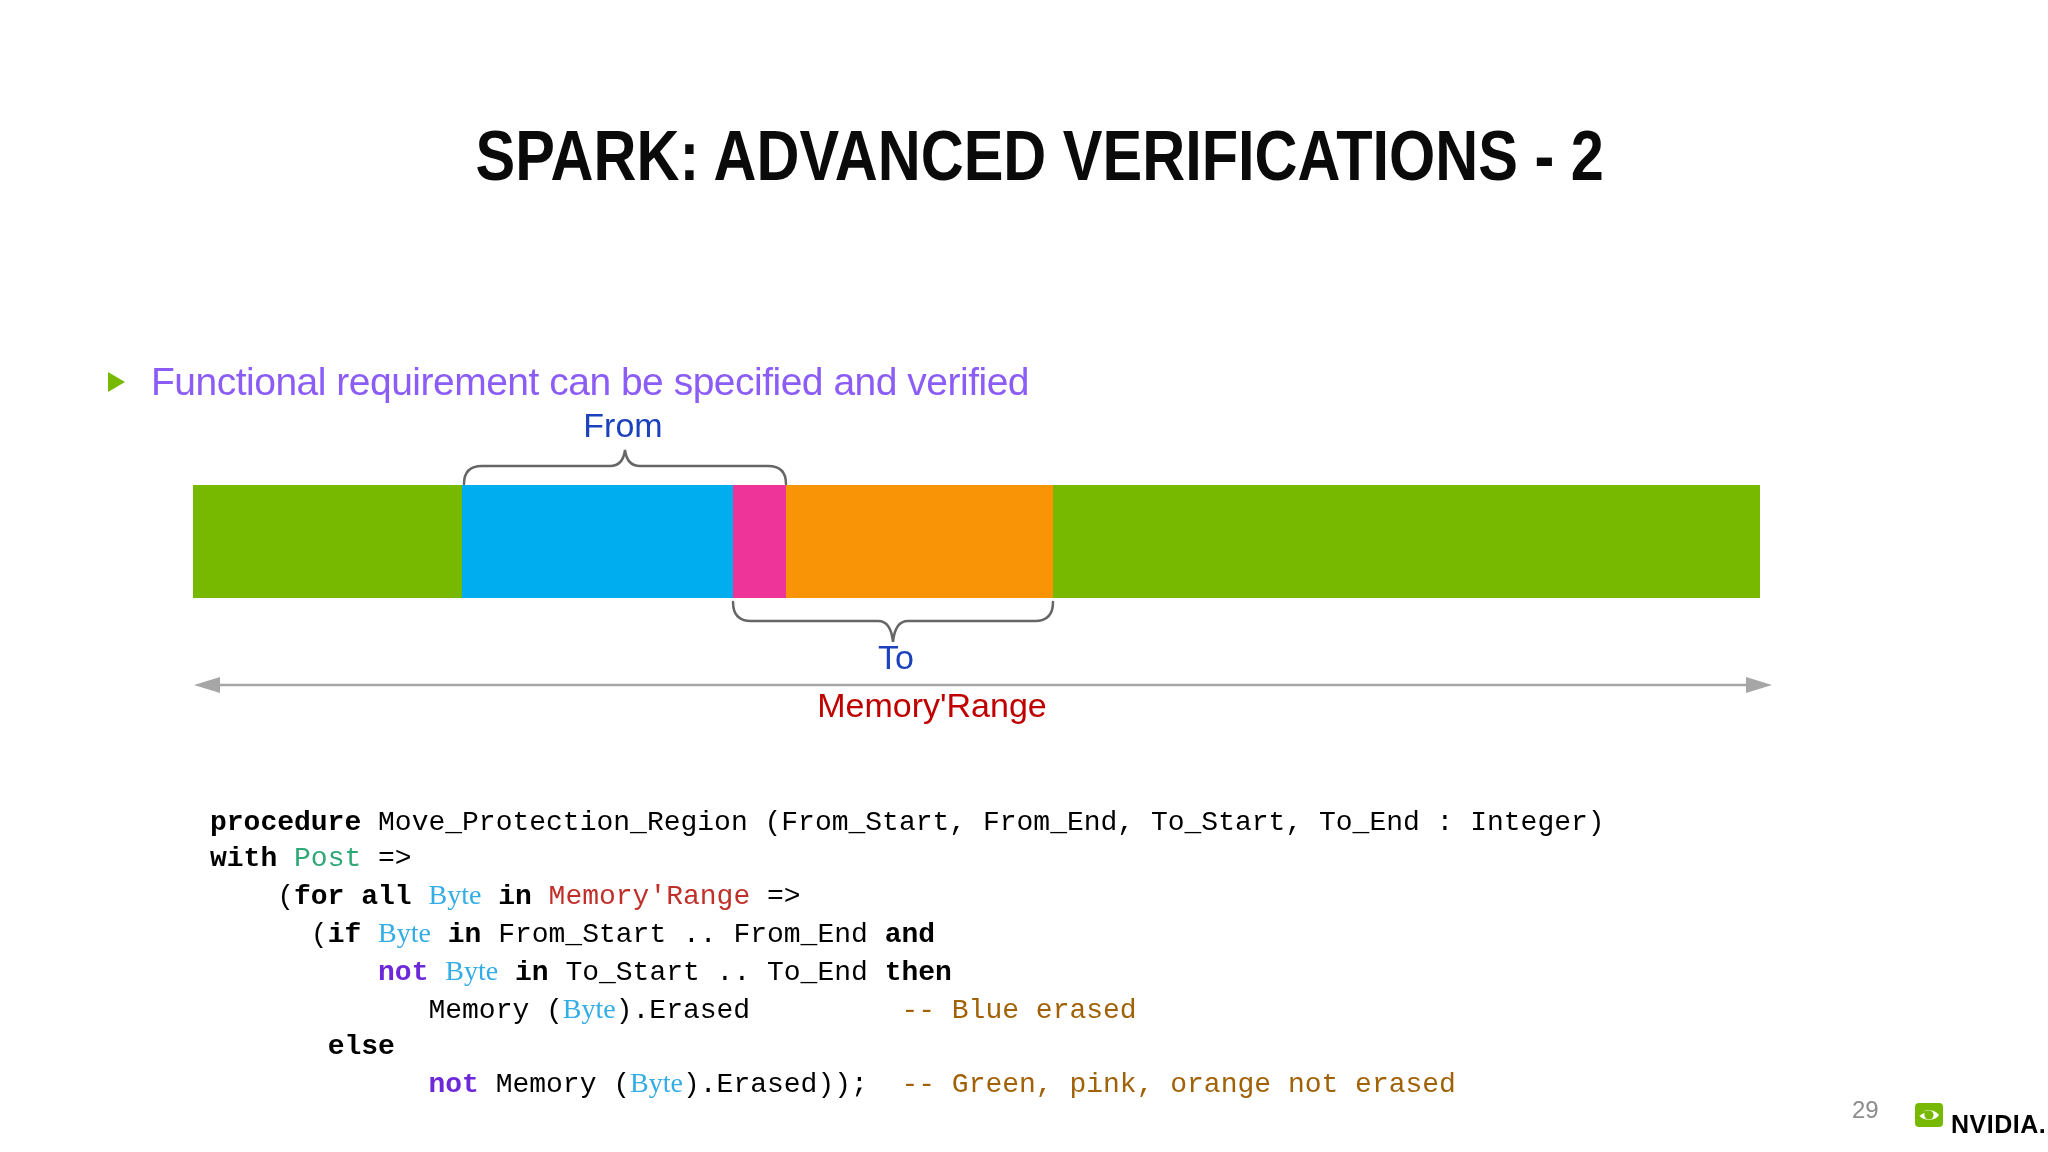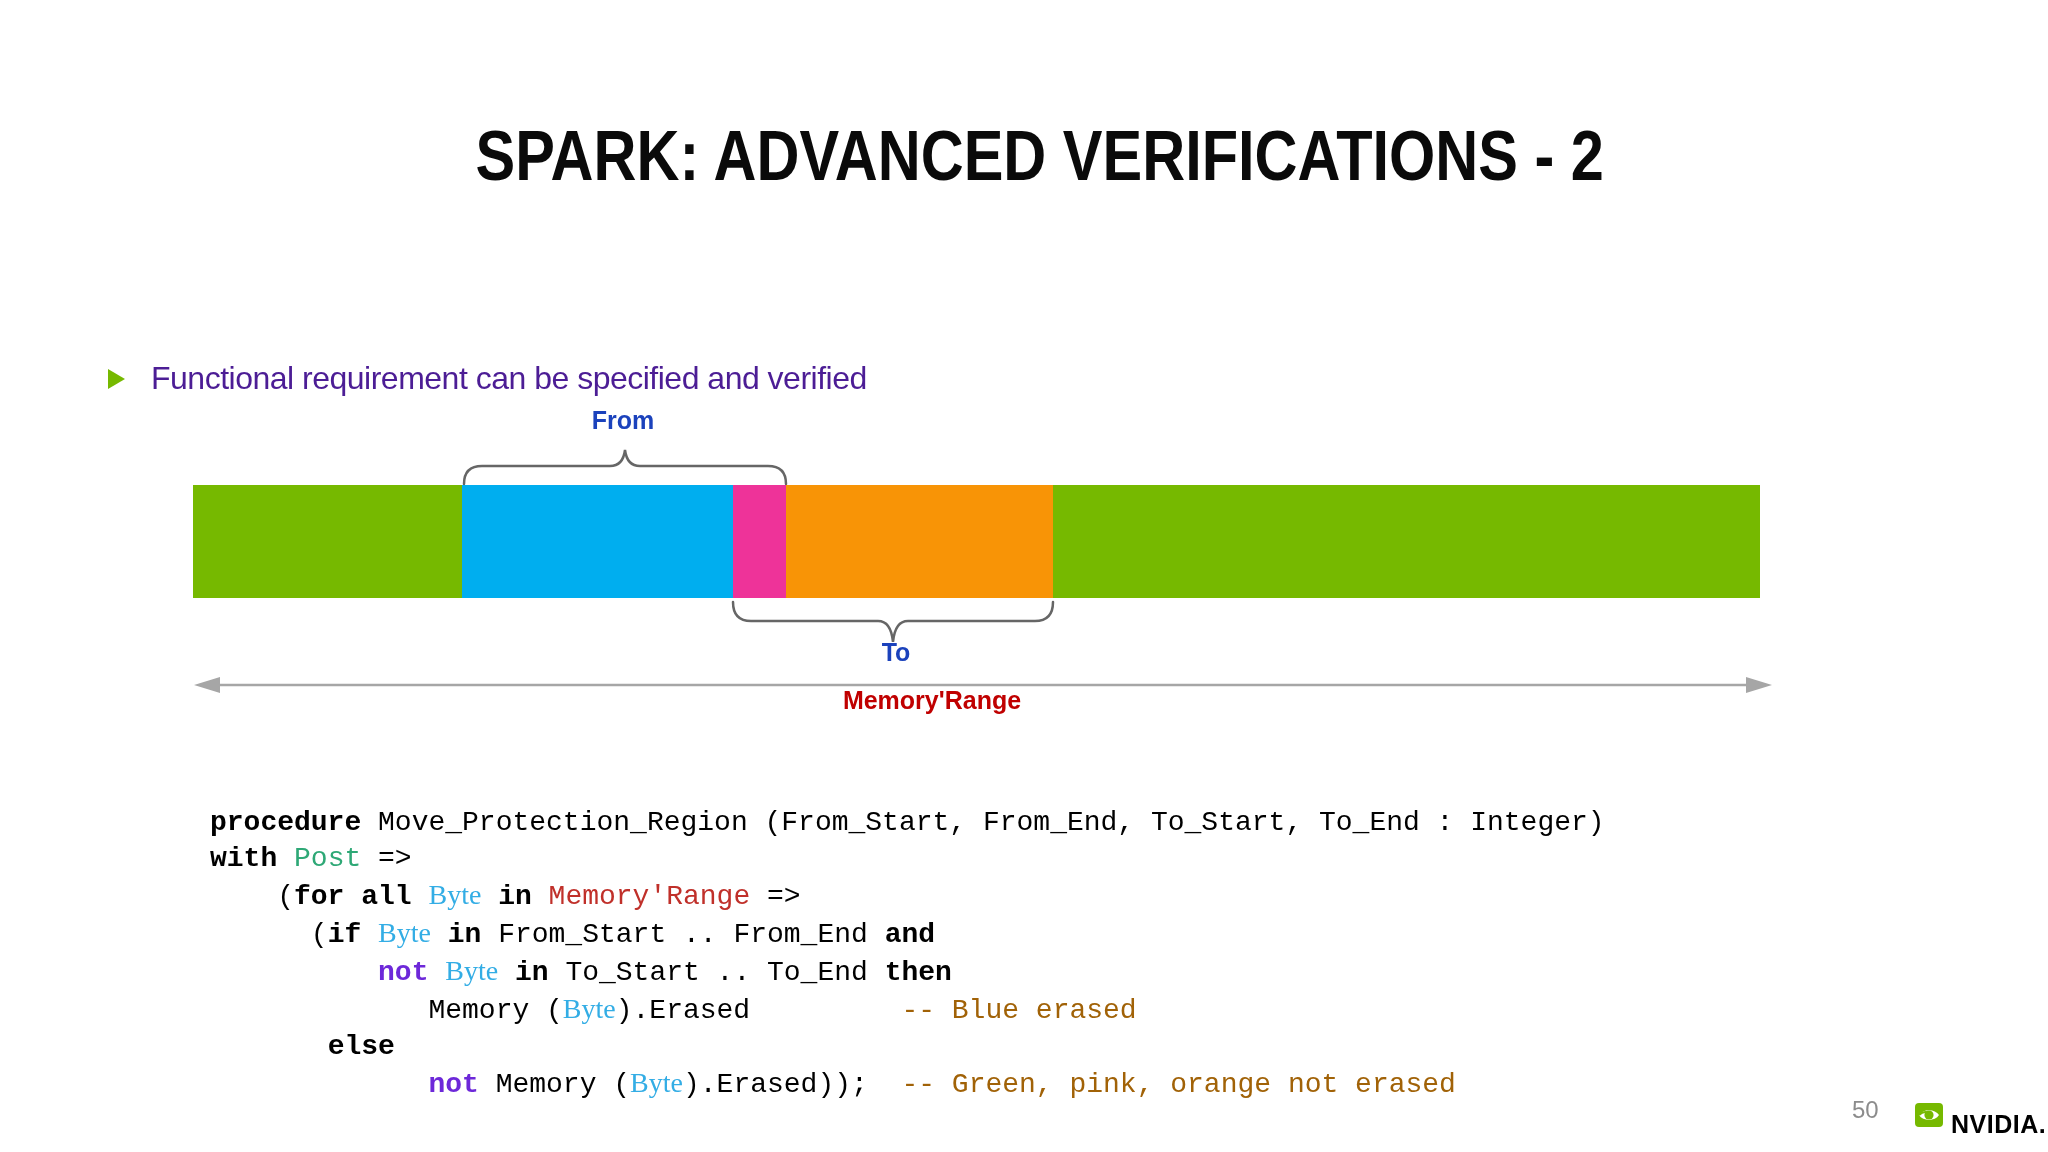--- a/index.html
+++ b/index.html
@@ -8,24 +8,24 @@
 
   
   .slide-title{position:absolute;top:116px;left:0;width:100%;text-align:center;
                font-size:70px;line-height:80px;font-weight:bold;color:#0a0a0a;white-space:nowrap;padding-left:16px;}
   .slide-title span{display:inline-block;transform:scaleX(0.85);transform-origin:center;}
 
   
   .bullet-row{position:absolute;left:108px;top:360px;display:flex;align-items:center;}
   .bullet-tri{width:0;height:0;border-left:17px solid #76B900;
               border-top:10px solid transparent;border-bottom:10px solid transparent;margin-right:26px;}
-  .bullet-text{font-size:32px;color:#4c1d95;letter-spacing:-0.5px;}
+  .bullet-text{font-size:39px;color:#8b5cf6;letter-spacing:-0.5px;}
 
   
-  .diag-label{position:absolute;font-size:25px;font-weight:700;text-align:center;white-space:nowrap;}
+  .diag-label{position:absolute;font-size:34px;font-weight:400;text-align:center;white-space:nowrap;}
   .from-label{color:#1B42BC;left:558px;top:406px;width:130px;}
   .to-label{color:#1B42BC;left:846px;top:638px;width:100px;}
   .range-label{color:#C00000;left:802px;top:686px;width:260px;}
 
   
   .mem-bar{position:absolute;left:193px;top:485px;width:1567px;height:113px;display:flex;}
   .mem-bar .seg{height:100%;}
 
   .brace-svg,.arrow-svg{position:absolute;}
 
@@ -79,21 +79,21 @@
 
   <svg class="arrow-svg" style="left:190px;top:672px;" width="1586" height="26" viewBox="0 0 1586 26">
     <line x1="24" y1="13" x2="1562" y2="13" stroke="#A6A6A6" stroke-width="2.5"></line>
     <polygon points="4,13 30,5 30,21" fill="#A6A6A6"></polygon>
     <polygon points="1582,13 1556,5 1556,21" fill="#A6A6A6"></polygon>
   </svg>
   <div class="diag-label range-label">Memory'Range</div>
 
   <div class="codeblock" id="code-block"><div><span class="tk-kw">procedure</span><span class="tk-plain"> Move_Protection_Region (From_Start, From_End, To_Start, To_End : Integer)</span></div><div><span class="tk-kw">with</span><span class="tk-plain"> </span><span class="tk-post">Post</span><span class="tk-plain"> =&gt;</span></div><div><span class="tk-plain">    (</span><span class="tk-kw">for all</span><span class="tk-plain"> </span><span class="tk-type">Byte</span><span class="tk-plain"> </span><span class="tk-kw">in</span><span class="tk-plain"> </span><span class="tk-attr">Memory'Range</span><span class="tk-plain"> =&gt;</span></div><div><span class="tk-plain">      (</span><span class="tk-kw">if</span><span class="tk-plain"> </span><span class="tk-type">Byte</span><span class="tk-plain"> </span><span class="tk-kw">in</span><span class="tk-plain"> From_Start .. From_End </span><span class="tk-kw">and</span></div><div><span class="tk-plain">          </span><span class="tk-neg">not</span><span class="tk-plain"> </span><span class="tk-type">Byte</span><span class="tk-plain"> </span><span class="tk-kw">in</span><span class="tk-plain"> To_Start .. To_End </span><span class="tk-kw">then</span></div><div><span class="tk-plain">             Memory (</span><span class="tk-type">Byte</span><span class="tk-plain">).Erased         </span><span class="tk-comment">-- Blue erased</span></div><div><span class="tk-plain">       </span><span class="tk-kw">else</span></div><div><span class="tk-plain">             </span><span class="tk-neg">not</span><span class="tk-plain"> Memory (</span><span class="tk-type">Byte</span><span class="tk-plain">).Erased));  </span><span class="tk-comment">-- Green, pink, orange not erased</span></div></div>
 
-  <div class="page-num">50</div>
+  <div class="page-num">29</div>
   <div class="logo">
     <svg width="30" height="28" viewBox="0 0 30 28">
       <rect x="1" y="2" width="28" height="24" rx="4" fill="#76B900"></rect>
       <path d="M5 14 C9 7.5 21 7.5 25 14 C21 20.5 9 20.5 5 14 Z" fill="#ffffff"></path>
       <circle cx="15" cy="14" r="4.6" fill="#76B900"></circle>
       <path d="M5 14 C8 11 12 10.5 15 12" fill="none" stroke="#76B900" stroke-width="2"></path>
     </svg>
     <span class="logo-text">NVIDIA.</span>
   </div>
 

